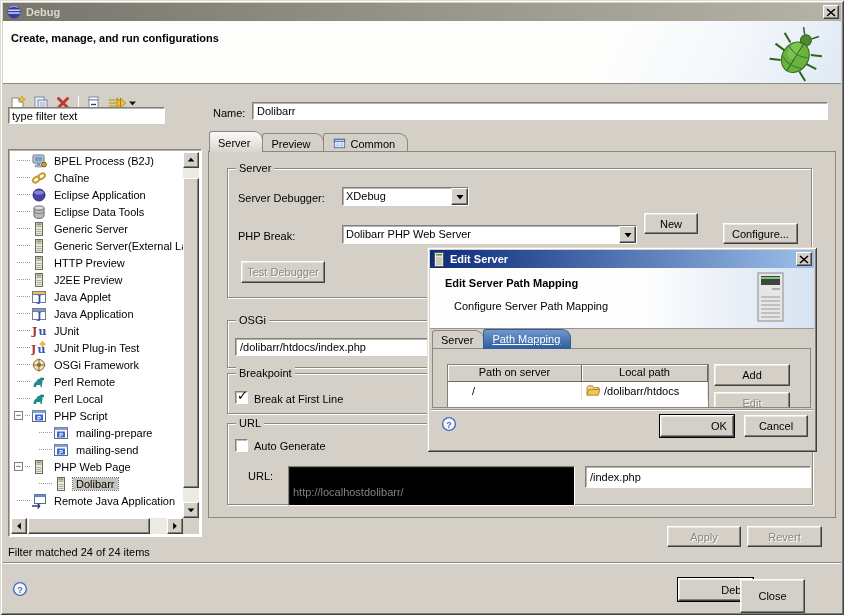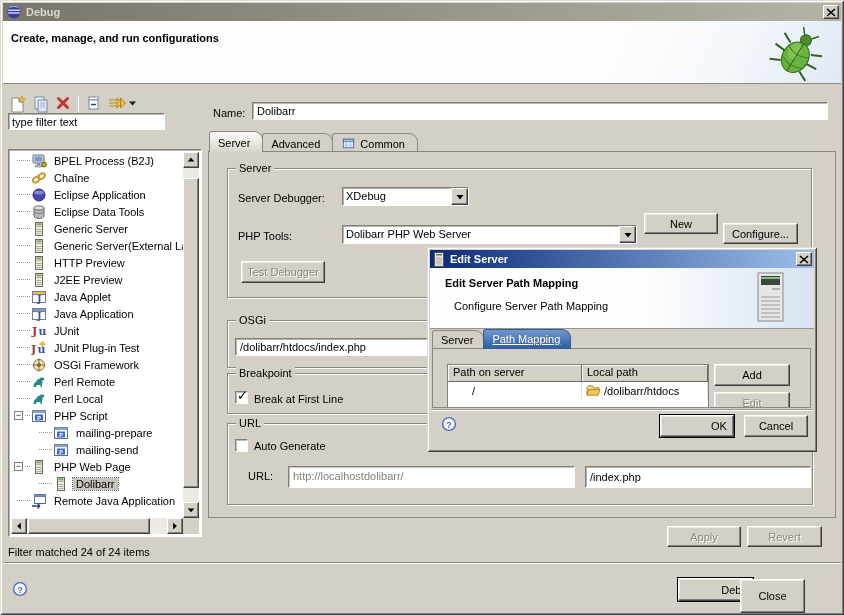--- a/index.html
+++ b/index.html
@@ -24,21 +24,21 @@
             background:linear-gradient(115deg,#fdfdfc 72%,#f4f7fb 86%,#dfe9f4);
             border-bottom:1px solid #8c8a80; }
   .btitle { position:absolute; left:8px; top:11px; font-weight:bold; }
   .bug { position:absolute; right:10px; top:1px; width:66px; height:62px; }
 
   
   .toolbar { position:absolute; left:6px; top:93px; height:22px; display:flex; align-items:center; }
   .tbtn { width:23px; height:20px; display:flex; align-items:center; justify-content:center; }
   .tbtn.narrow { width:13px; }
   .tsep { width:1px; height:16px; background:#8a887e; border-right:1px solid #fff; margin:0 3px; }
-  .filter-input { position:absolute; left:8px; top:113px; width:157px; height:17px; background:#fff;
+  .filter-input { position:absolute; left:8px; top:107px; width:157px; height:17px; background:#fff;
                   border:1px solid; border-color:#848078 #fff #fff #848078; box-shadow:inset 1px 1px 0 rgba(64,64,60,.4);
                   font:11px "Liberation Sans","DejaVu Sans",sans-serif; padding:0 3px; }
   .treebox { position:absolute; left:8px; top:149px; width:194px; height:388px; background:#fff;
              border:1px solid; border-color:#848078 #fff #fff #848078; box-shadow:inset 1px 1px 0 rgba(64,64,60,.4);padding-left:18px; }
   .treerows { position:absolute; left:2px; top:2px; right:18px; bottom:18px; overflow:hidden; }
   .trow { height:17px; display:flex; align-items:center; white-space:nowrap; }
   .guide { width:13px; margin-left:6px; border-top:1px dotted #9a9890; flex:none; margin-right:1px; }
   .trow.child .guide { margin-left:28px; }
   .expander { width:9px; height:9px; margin-left:3px; margin-right:2px; border:1px solid #848078; background:#fff;
               font-size:9px; line-height:6px; text-align:center; flex:none; color:#222; }
@@ -87,22 +87,22 @@
   .btn.disabled { color:#8a887e; text-shadow:1px 1px 0 #fff; }
 
   .combo { position:absolute; height:19px; display:flex; background:#fff;
            border:1px solid; border-color:#848078 #fff #fff #848078; box-shadow:inset 1px 1px 0 rgba(64,64,60,.4); }
   .cfield { flex:1; padding:2px 3px; overflow:hidden; white-space:nowrap; }
   .cbtn { width:17px; background:#d4d0c8; border:1px solid; border-color:#fff #404040 #404040 #fff;
           box-shadow:inset -1px -1px 0 #808080; display:flex; align-items:center; justify-content:center; flex:none; }
   .cb { position:absolute; width:13px; height:13px; background:#fff; border:1px solid;
         border-color:#848078 #fff #fff #848078; box-shadow:inset 1px 1px 0 rgba(64,64,60,.35); }
   .cb.checked::after { content:"✓"; position:absolute; left:1px; top:-4px; font-size:13px; font-weight:bold; color:#000; }
-  .dfield { position:absolute; background:#ffffff; border:1px solid; border-color:#848078 #fff #fff #848078;
-            box-shadow:inset 1px 1px 0 rgba(64,64,60,.3); color:#84817a; padding:3px 4px; overflow:hidden; white-space:nowrap; }
+  .dfield { position:absolute; background:#000000; border:1px solid; border-color:#848078 #fff #fff #848078;
+            box-shadow:inset 1px 1px 0 rgba(64,64,60,.3); color:#84817a; padding:19px 4px; overflow:hidden; white-space:nowrap; }
 
   .sepline { position:absolute; left:3px; right:3px; top:562px; border-top:1px solid #8a887f; border-bottom:1px solid #fff; }
   .help { position:absolute; width:16px; height:16px; }
 
   
   #editdlg { position:absolute; left:427px; top:247px; width:390px; height:205px; background:#d4d0c8; z-index:20;
              box-shadow: inset 1px 1px 0 #dfdbd2, inset -1px -1px 0 #404040, inset 2px 2px 0 #fff, inset -2px -2px 0 #808080; }
   .etitle { position:absolute; left:3px; top:3px; right:3px; height:18px;
             background:linear-gradient(to right,#0b2a7a,#9cc0ea); color:#fff; font-weight:bold;
             display:flex; align-items:center; gap:5px; padding:0 3px; }
@@ -110,21 +110,21 @@
           background:linear-gradient(to right,#fefefe 55%,#d7e3f2); border-bottom:1px solid #98968c; }
   .eh1 { position:absolute; left:15px; top:9px; font-weight:bold; }
   .eh2 { position:absolute; left:24px; top:32px; }
   .tower { position:absolute; right:26px; top:4px; width:34px; height:52px; }
   .etabs { position:absolute; left:5px; top:82px; height:20px; display:flex; align-items:flex-end; }
   .etab { position:relative; height:19px; padding:3px 10px 2px 8px; border:1px solid #8a887f; border-bottom:none;
           border-top-left-radius:3px; border-top-right-radius:9px; margin-right:-1px; background:#d4d0c8; }
   .etab.activeblue { background:linear-gradient(#6e98d0,#2d5b9d); color:#fff; text-decoration:underline;
                      border-color:#3a5a8a; z-index:3; height:20px; }
   .epane { position:absolute; left:5px; top:101px; width:379px; height:60px; border:1px solid #8a887f; overflow:hidden; background:#d4d0c8; }
-  .ptable { position:absolute; left:14px; top:15px; width:262px; border:1px solid #848078; background:#fff; }
+  .ptable { position:absolute; left:14px; top:15px; width:262px; border:1px solid #848078; background:#fff;text-align:center; }
   .ptr { display:flex; }
   .th { height:17px; background:#d4d0c8; border-right:1px solid #6a6a62; border-bottom:1px solid #6a6a62;
         box-shadow:inset 1px 1px 0 #fff; padding:1px 5px; }
   .td { height:17px; background:#fff; border-right:1px solid #e0e0e0; padding:0 4px;
         display:flex; align-items:center; gap:3px; }
   .td.first { padding-left:24px; }
   .c1 { width:134px; flex:none; } .c2 { width:126px; flex:none; }
   .tfill { height:26px; background:#fff; }
   .esep { position:absolute; left:4px; right:4px; top:162px; border-top:1px solid #9a988e; border-bottom:1px solid #fff; }
   .ficon { width:15px; height:13px; flex:none; }
@@ -496,21 +496,21 @@
   </div>
   <div class="status">Filter matched 24 of 24 items</div>
 
   <span class="lab name-label">Name:</span>
   <input class="name-field tfield" readonly="" value="Dolibarr" style="">
   <div class="tabs">
       <div class="tab active">
         <span>Server</span>
       </div>
       <div class="tab">
-        <span>Advanced</span>
+        <span>Preview</span>
       </div>
       <div class="tab">
         <span style="width: 15px; height: 15px;">
           <svg viewBox="0 0 16 16" width="15" height="15">
             <rect x="2.5" y="3.5" width="11" height="9" fill="#fff" stroke="#4a6aaa"></rect>
             <rect x="2.5" y="3.5" width="11" height="2.5" fill="#b8ccec" stroke="#4a6aaa"></rect>
             <path d="M2.5 8.5h11M2.5 10.5h11M6 6v6.5M10 6v6.5" stroke="#9ab4e0" stroke-width="0.8"></path>
           </svg>
         </span>
         <span>Common</span>
@@ -522,30 +522,30 @@
     <span class="glabel">Server</span>
     <span class="lab" style="left:10px;top:23px">Server Debugger:</span>
     <div class="combo" style="left:114px;top:18px;width:127px">
       <span class="cfield">XDebug</span>
       <span class="cbtn">
           <svg viewBox="0 0 10 8" width="10" height="8">
             <path d="M1.5 2h7L5 6.5z" fill="#000"></path>
           </svg>
         </span>
     </div>
-    <span class="lab" style="left:10px;top:61px">PHP Tools:</span>
+    <span class="lab" style="left:10px;top:61px">PHP Break:</span>
     <div class="combo" style="left:114px;top:56px;width:295px">
       <span class="cfield">Dolibarr PHP Web Server</span>
       <span class="cbtn">
           <svg viewBox="0 0 10 8" width="10" height="8">
             <path d="M1.5 2h7L5 6.5z" fill="#000"></path>
           </svg>
         </span>
     </div>
-    <button class="btn" style="left:416px;top:44px;width:74px;height:21px">New</button>
+    <button class="btn" style="left:416px;top:44px;width:54px;height:21px">New</button>
     <button class="btn" style="left:495px;top:54px;width:75px;height:21px">Configure...</button>
     <button class="btn disabled" style="left:13px;top:92px;width:84px;height:22px">Test Debugger</button>
   </div>
 
   <div class="group g-file">
     <span class="glabel">OSGi</span>
     <input class="tfield" style="position: absolute; left: 7px; top: 17px; width: 432px; height: 18px;" readonly="" value="/dolibarr/htdocs/index.php">
   </div>
 
   <div class="group g-bp">

